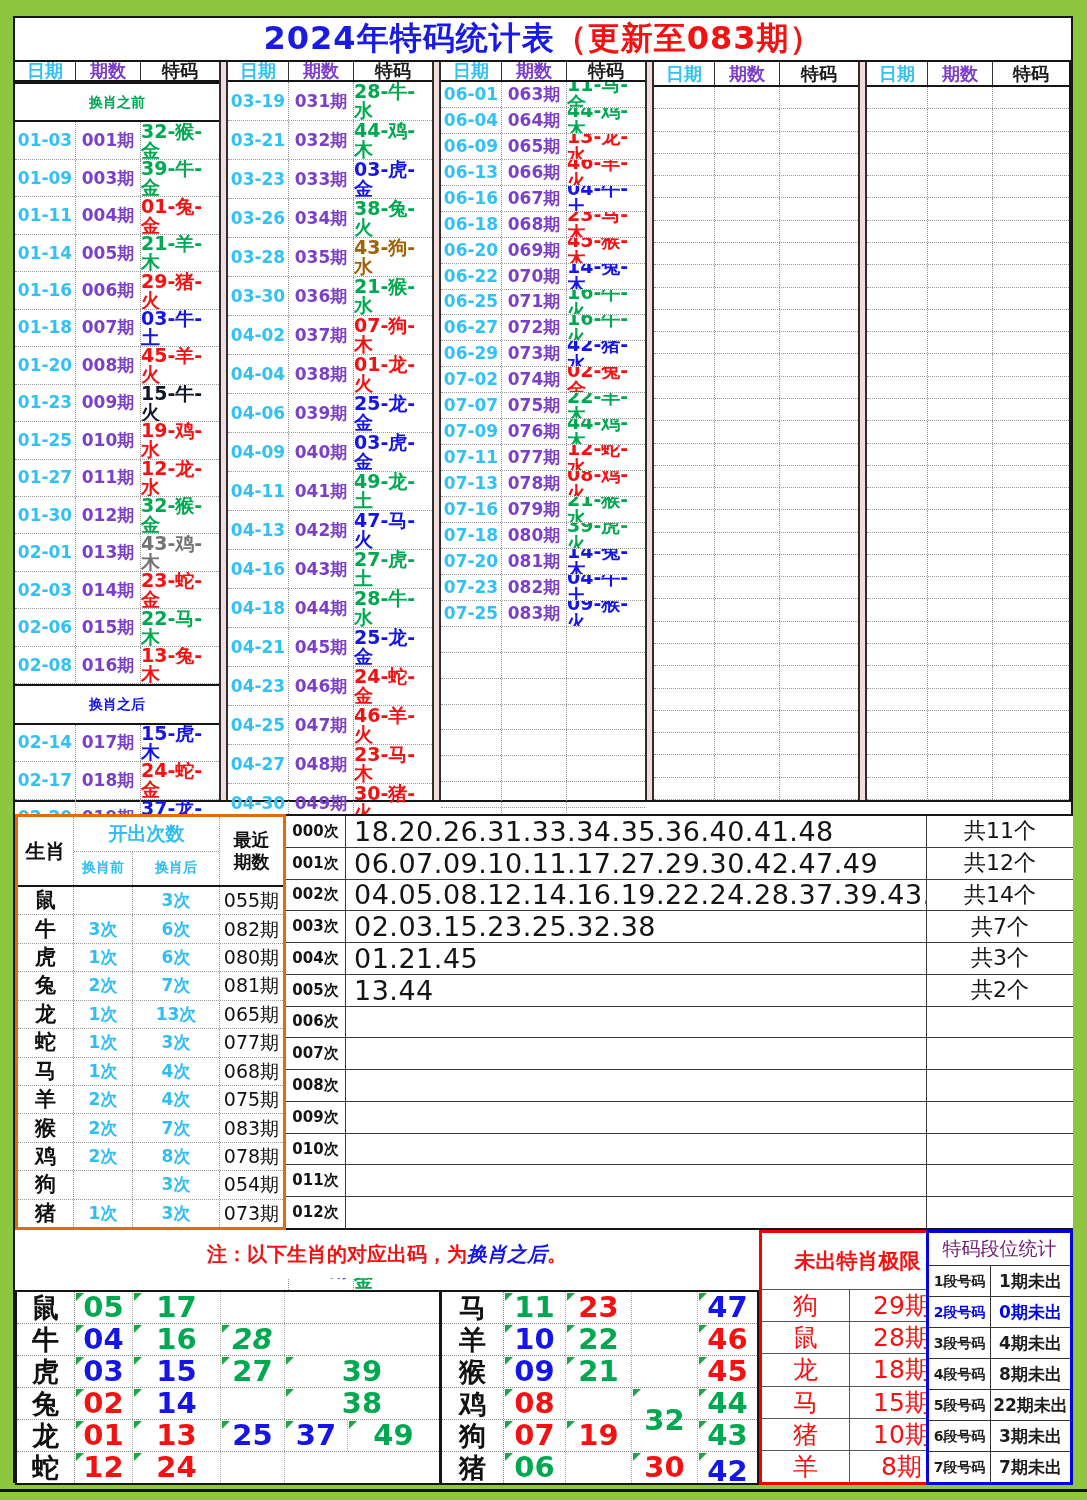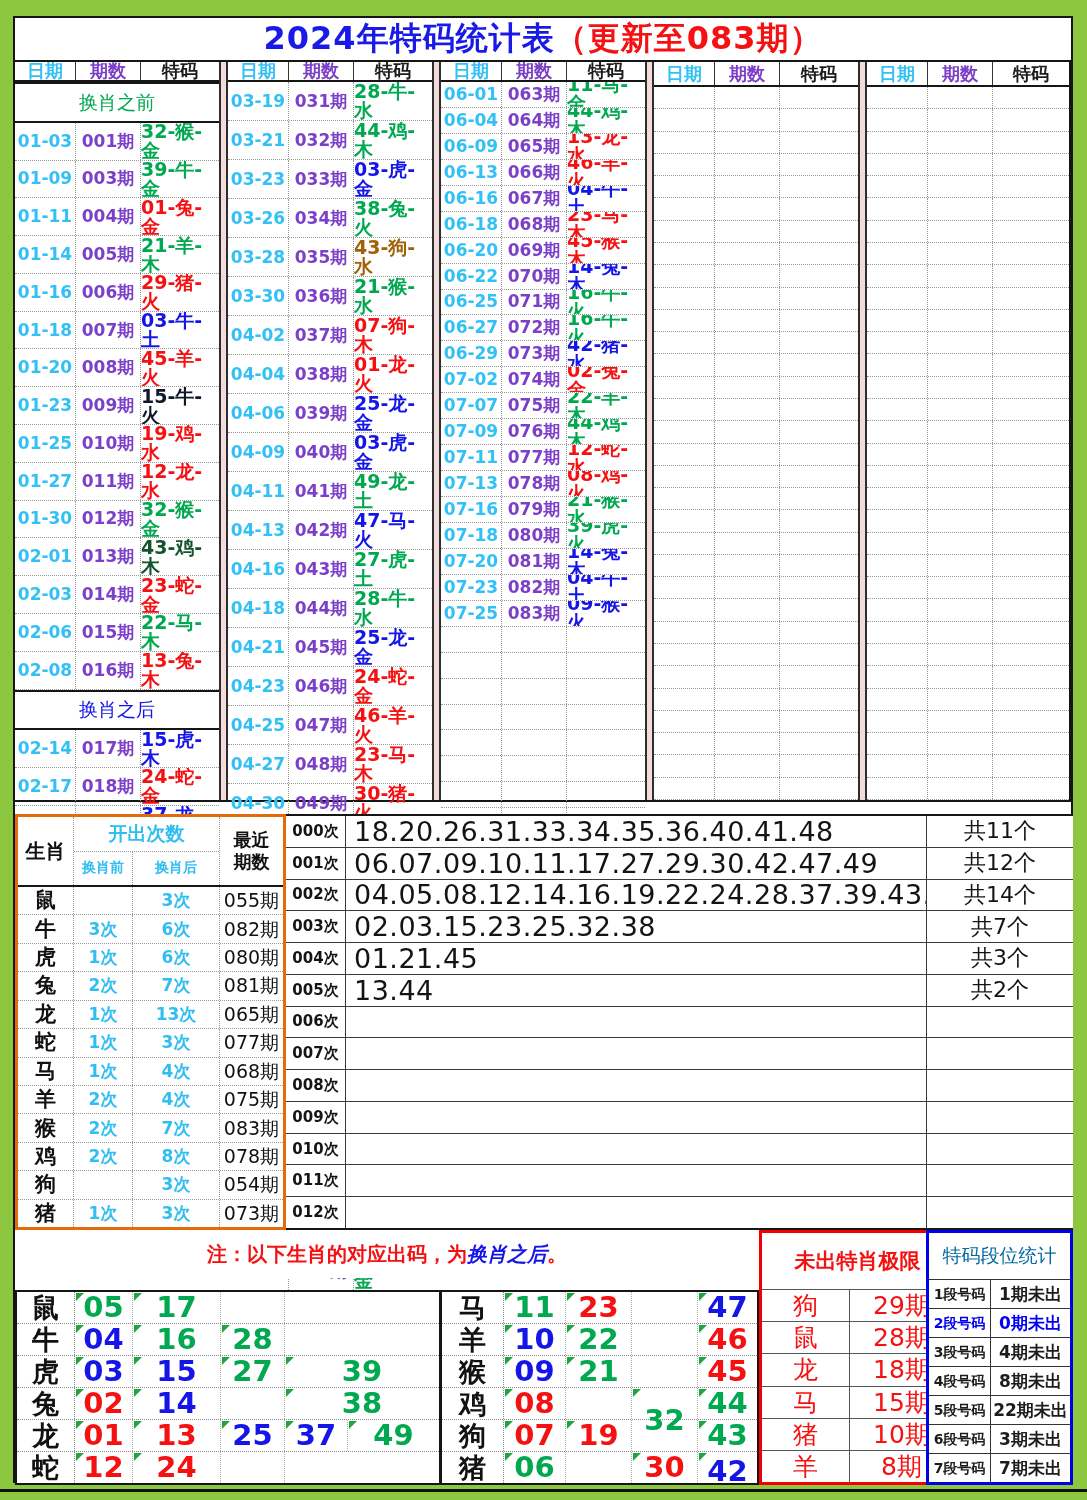--- a/index.html
+++ b/index.html
@@ -22,21 +22,21 @@
 .hd{width:61px;color:#33c1f5;border-right:1px solid #333}
 .hp{width:65px;color:#7c3fc8;border-right:1px solid #333}
 .hv{flex:1;color:#1c1c1c}
 .gbody{flex:1;display:flex;flex-direction:column}
 .trow{flex:1;display:flex;border-bottom:1px dotted #999;min-height:0}
 .cell{display:flex;align-items:center;justify-content:center;line-height:1;overflow:hidden}
 .cd{width:61px;color:#33c1f5;font-size:17px;font-weight:600;border-right:1px dotted #999}
 .cp{width:65px;color:#7c3fc8;font-size:17px;font-weight:600;border-right:1px dotted #999}
 .cv{flex:1;font-size:19px;font-weight:600}
 .secrow{border-top:2px solid #151515;border-bottom:2px solid #151515}
-.sec{flex:1;display:flex;align-items:center;justify-content:center;font-size:19px;font-weight:normal;line-height:1}
+.sec{flex:1;display:flex;align-items:center;justify-content:center;font-size:14px;font-weight:bold;line-height:1}
 
 
 .stats-table{position:absolute;left:0;top:796px;width:271px;height:416px;border:3px solid #e36b09;background:#fff;display:flex;flex-direction:column}
 .stats-head{height:70px;display:flex;border-bottom:2px solid #151515}
 .sh-zodiac{width:56px;display:flex;align-items:center;justify-content:center;font-size:20px;font-weight:bold;color:#111;border-right:1px dotted #999}
 .sh-mid{width:146px;display:flex;flex-direction:column;border-right:1px dotted #999}
 .sh-count{flex:1;display:flex;align-items:center;justify-content:center;color:#2fbdf2;font-size:19px;font-weight:bold;border-bottom:1px dotted #999}
 .sh-sub{flex:1;display:flex}
 .sh-sub div{display:flex;align-items:center;justify-content:center;color:#2fbdf2;font-size:14px;font-weight:bold}
 .sh-before{width:59px;border-right:1px dotted #999}
@@ -77,21 +77,21 @@
 .red-panel{position:absolute;left:744px;top:1212px;width:197px;height:255px;border:3px solid #f50000;background:#fff;display:flex;flex-direction:column}
 .red-title{height:57px;display:flex;align-items:center;justify-content:center;color:#f51111;font-size:21px;font-weight:bold;border-bottom:1px solid #555}
 .red-body{flex:1;display:flex;flex-direction:column}
 .mrow{flex:1;display:flex;border-bottom:1px solid #555;min-height:0}
 .mrow:last-child{border-bottom:none}
 .mz{width:88px;display:flex;align-items:center;justify-content:center;color:#f51111;font-size:25px;border-right:1px solid #555;line-height:1}
 .mp{flex:1;display:flex;align-items:center;justify-content:center;color:#f51111;font-size:25px;line-height:1}
 
 
 .blue-panel{position:absolute;left:911px;top:1212px;width:147px;height:255px;border:3px solid #0000e8;background:#fff;display:flex;flex-direction:column}
-.blue-title{height:47px;display:flex;align-items:center;justify-content:center;font-size:19px;color:#0369a1;border-bottom:1px solid #333}
+.blue-title{height:33px;display:flex;align-items:center;justify-content:center;font-size:19px;color:#701a75;border-bottom:1px solid #333}
 .blue-body{flex:1;display:flex;flex-direction:column}
 .grow{flex:1;display:flex;border-bottom:1px solid #333;min-height:0;color:#1c1c1c}
 .grow:last-child{border-bottom:none}
 .grow.hl{color:#0000f0}
 .gl{width:62px;display:flex;align-items:center;justify-content:center;font-size:14px;font-weight:600;border-right:1px solid #333;line-height:1}
 .gv{flex:1;display:flex;align-items:center;justify-content:center;font-size:17px;font-weight:bold;line-height:1}
 </style>
 </head>
 <body>
 
@@ -164,21 +164,21 @@
             <div class="cell cv" style="color: rgb(245, 17, 17);">12-龙-水</div>
           </div>
           <div class="trow">
             <div class="cell cd">01-30</div>
             <div class="cell cp">012期</div>
             <div class="cell cv" style="color: rgb(0, 168, 80);">32-猴-金</div>
           </div>
           <div class="trow">
             <div class="cell cd">02-01</div>
             <div class="cell cp">013期</div>
-            <div class="cell cv" style="color: #14532d;">43-鸡-木</div>
+            <div class="cell cv" style="color: #737373;">43-鸡-木</div>
           </div>
           <div class="trow">
             <div class="cell cd">02-03</div>
             <div class="cell cp">014期</div>
             <div class="cell cv" style="color: rgb(245, 17, 17);">23-蛇-金</div>
           </div>
           <div class="trow">
             <div class="cell cd">02-06</div>
             <div class="cell cp">015期</div>
             <div class="cell cv" style="color: rgb(0, 168, 80);">22-马-木</div>
@@ -1127,21 +1127,21 @@
       <div class="brow">
         <div class="bz" style="width: 58px;">牛</div>
         <div class="bc" style="width: 58px; color: rgb(21, 21, 232);">
           <div class="tri"></div>
           <div style="color: rgb(21, 21, 232);">04</div>
         </div>
         <div class="bc" style="width: 88px; color: rgb(0, 168, 80);">
           <div class="tri"></div>
           <div style="color: rgb(0, 168, 80);">16</div>
         </div>
-        <div class="bc" style="width: 64px; color: rgb(0, 168, 80);">
+        <div class="bc" style="width: 64px; color: rgb(0, 168, 80); font-style: italic;">
           <div class="tri"></div>
           <div style="color: rgb(0, 168, 80);">28</div>
         </div>
         <div class="bc" style="flex: 1 1 0%;"></div>
       </div>
       <div class="brow">
         <div class="bz" style="width: 58px;">虎</div>
         <div class="bc" style="width: 58px; color: rgb(21, 21, 232);">
           <div class="tri"></div>
           <div style="color: rgb(21, 21, 232);">03</div>

